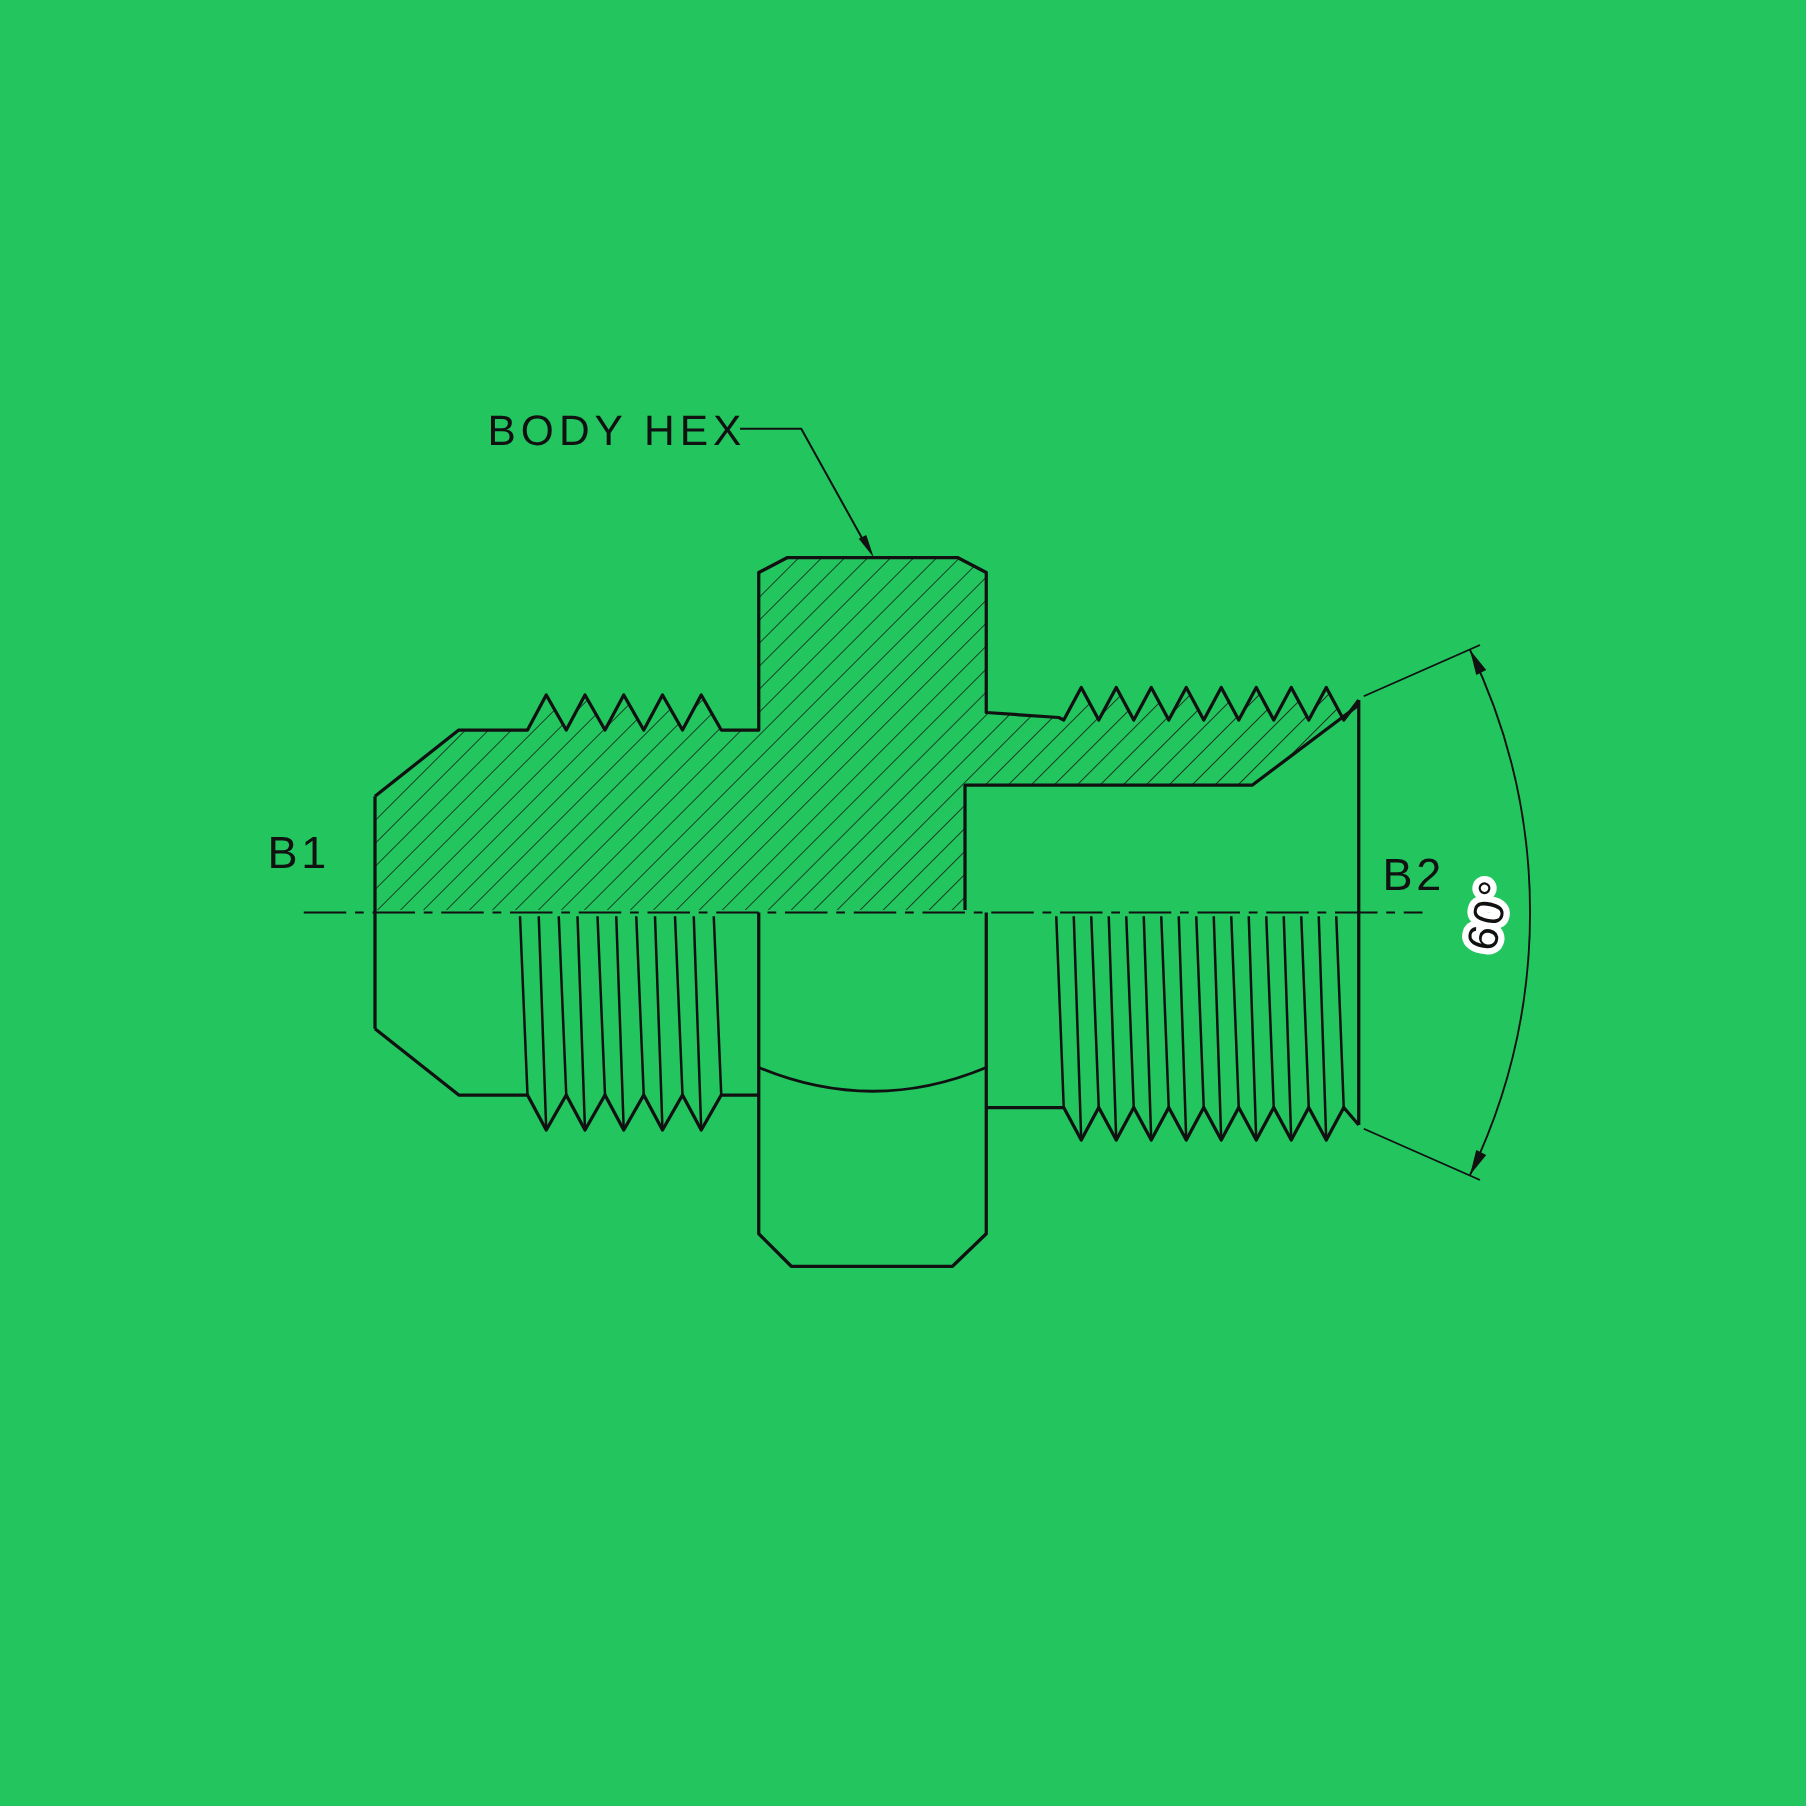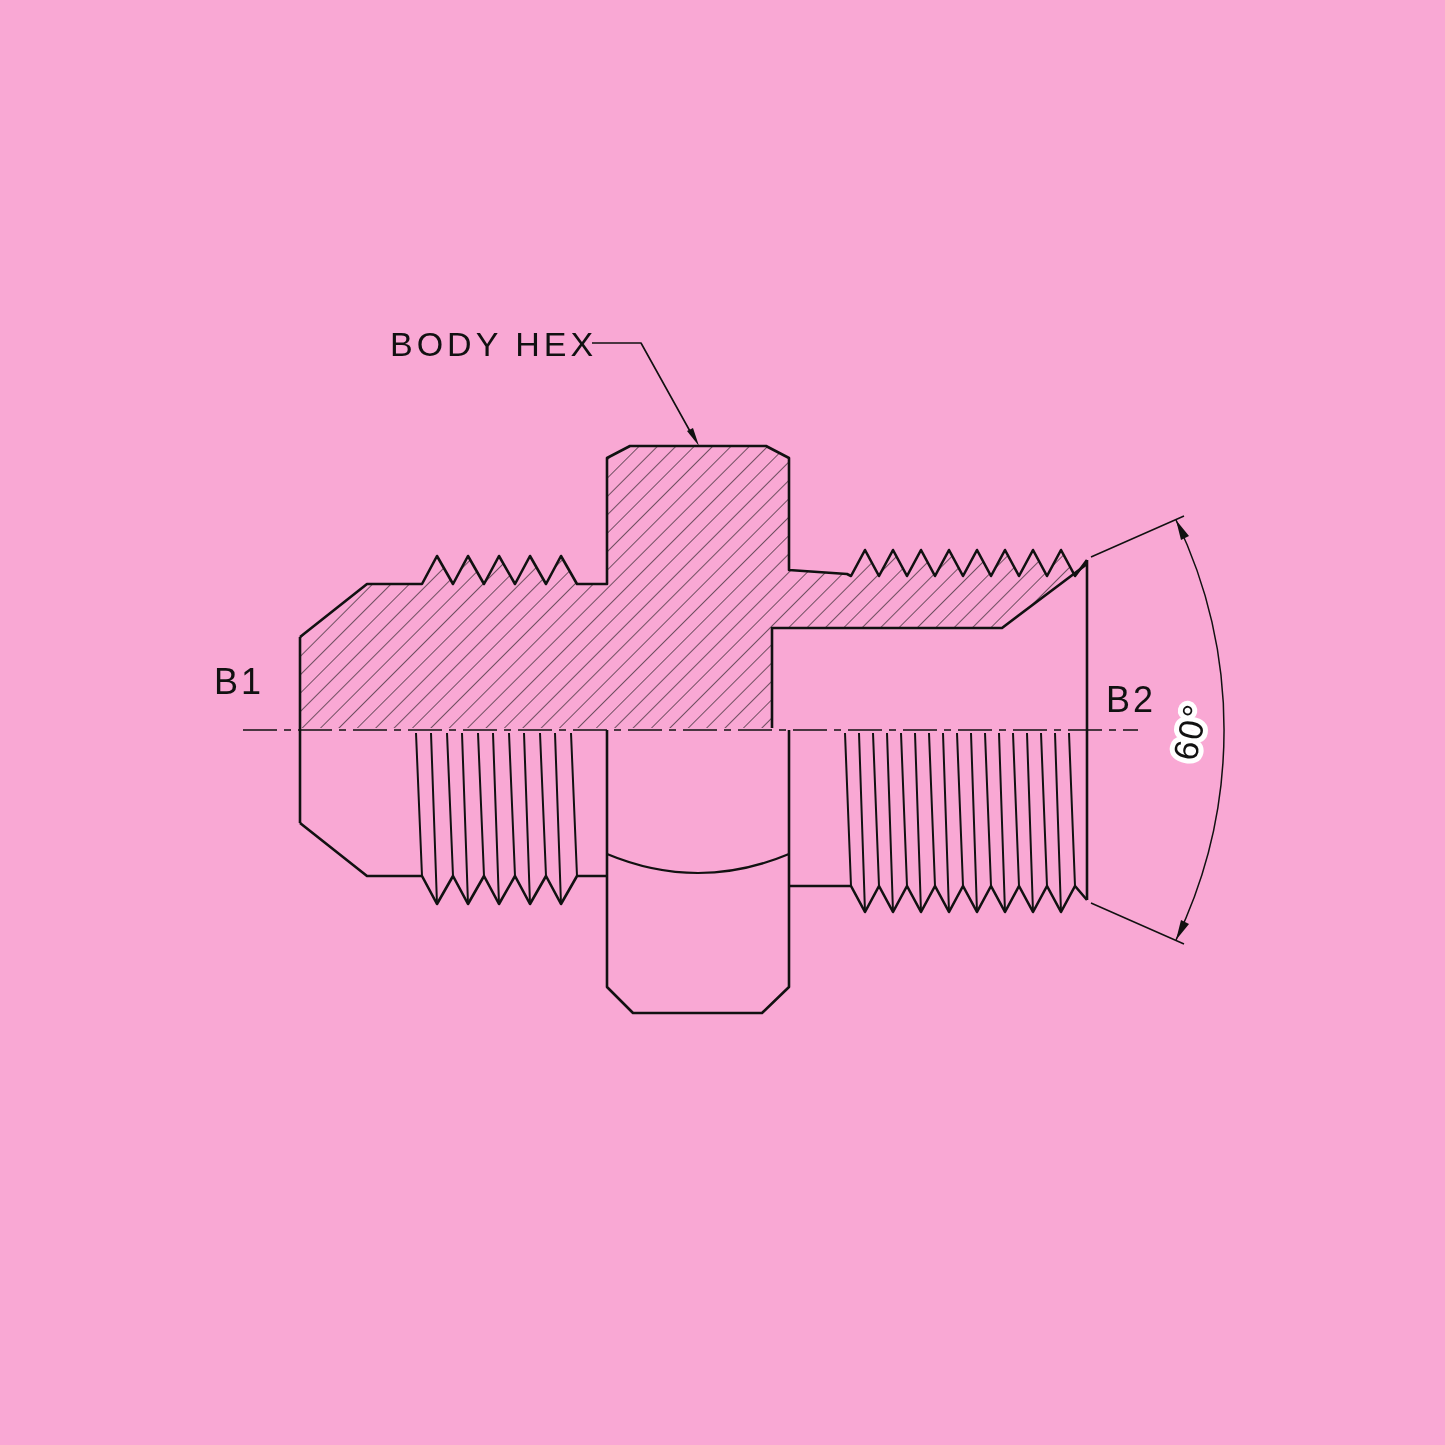--- a/index.html
+++ b/index.html
@@ -1,19 +1,19 @@
 <!DOCTYPE html>
 <html><head>
 <meta charset="utf-8">
 <style>
   html,body{margin:0;padding:0;background:#ffffff;}
   .canvas{
     width:1445px;height:1445px;
     position:relative;
-    background:#f9a8d4;
+    background:#22c55e;
     overflow:hidden;
     font-family:"Liberation Sans", sans-serif;
   }
   svg{display:block;}
   svg text{
     font-family:"Liberation Sans", sans-serif;
     fill:#111111;
     paint-order:stroke;
     stroke:#ffffff;
     stroke-width:0;

